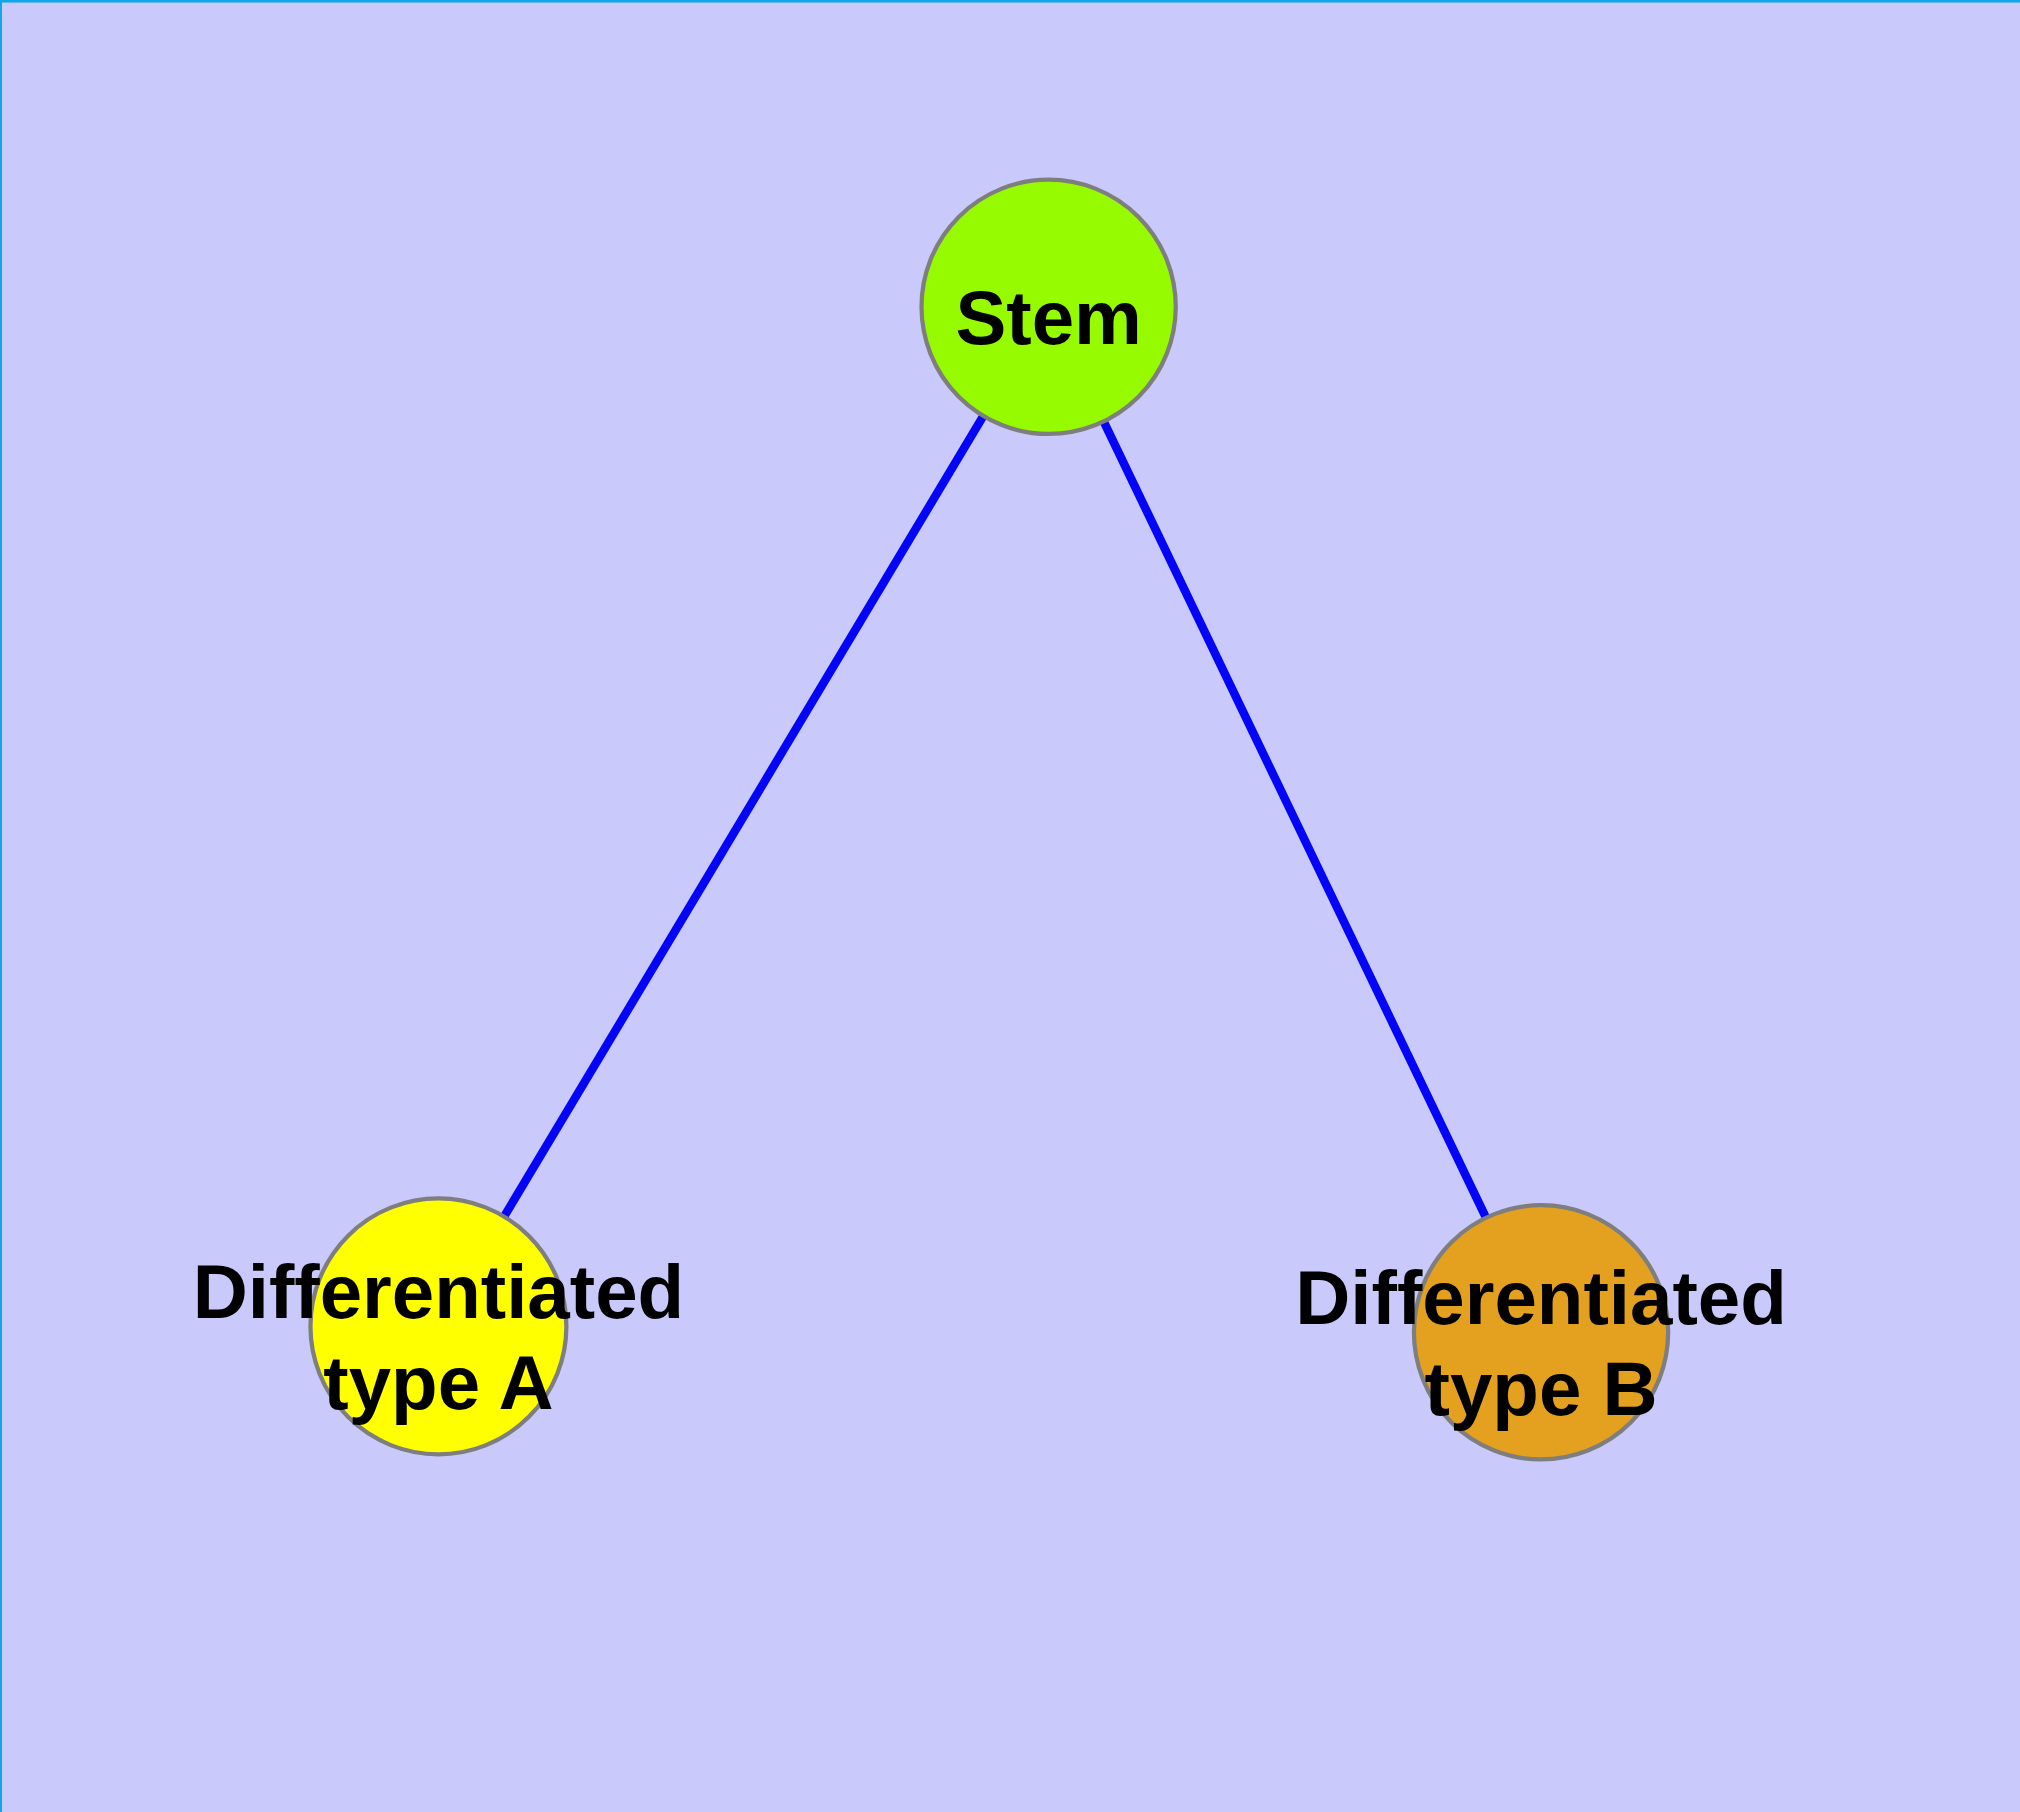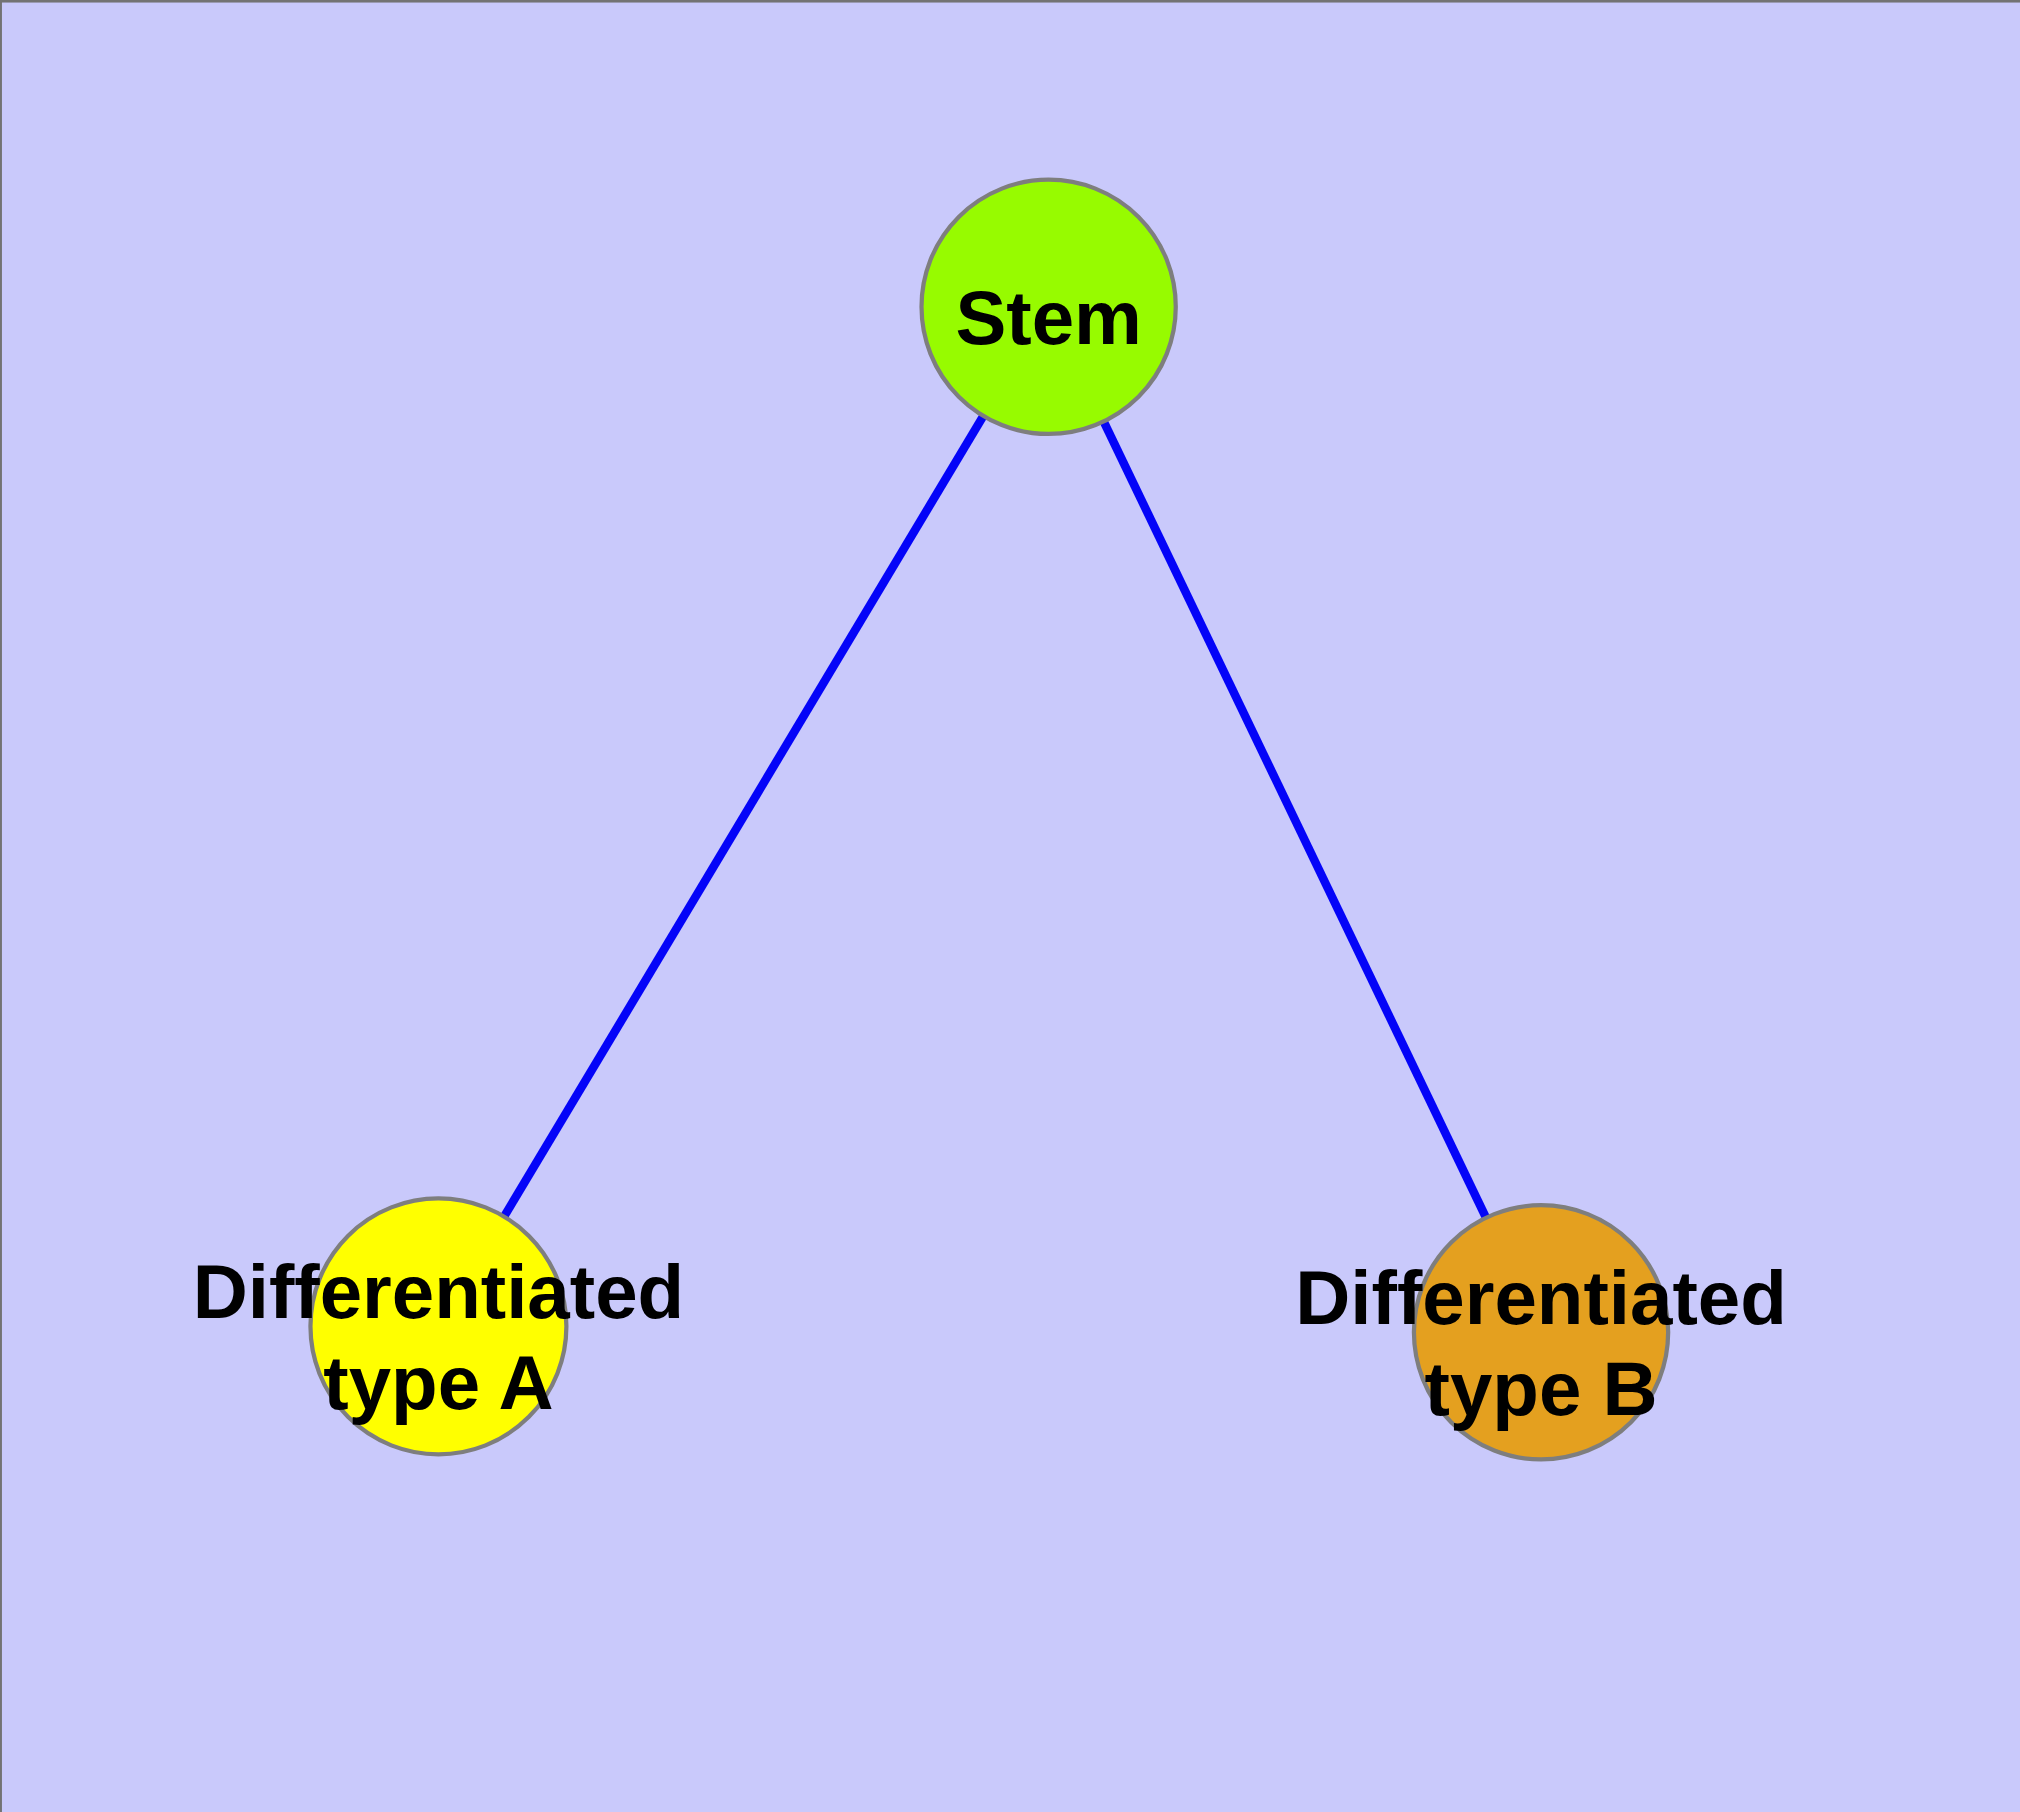--- a/index.html
+++ b/index.html
@@ -5,21 +5,21 @@
   html, body {
     margin: 0;
     padding: 0;
     background: #ffffff;
     font-family: "Liberation Sans", sans-serif;
   }
   #stage {
     position: relative;
     width: 2021px;
     height: 1812px;
-    background: #737373;
+    background: #0ea5e9;
     overflow: hidden;
   }
   #diagram-svg {
     position: absolute;
     top: 0;
     left: 0;
     width: 2021px;
     height: 1812px;
     display: block;
   }

